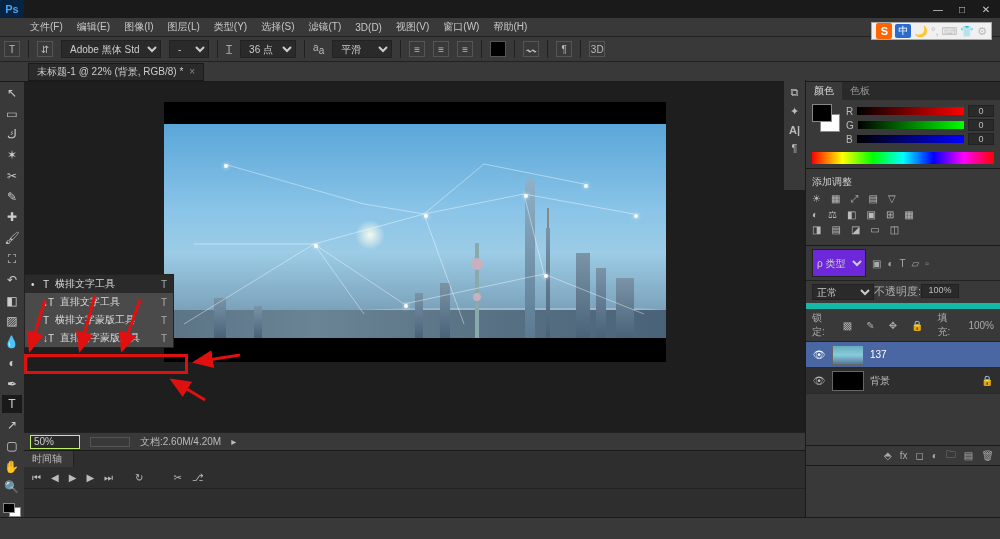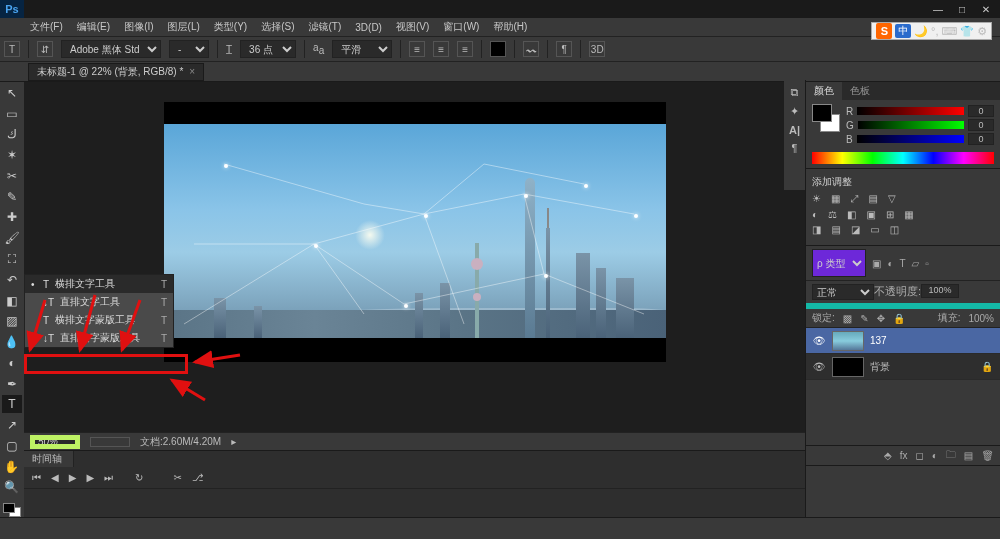--- a/index.html
+++ b/index.html
@@ -34,21 +34,21 @@
 .tower2 { left: 76%; width: 4px; height: 110px; }
 .tower2::before { content:""; position:absolute; top:-20px; left:1px; width:2px; height:20px; background:#888; }
 .pearl { left: 62%; width: 4px; height: 95px; background:#8aa; }
 .pearl::before { content:""; position:absolute; left:-4px; top:15px; width:12px; height:12px; border-radius:50%; background:#c9b0c0; }
 .pearl::after { content:""; position:absolute; left:-2px; top:50px; width:8px; height:8px; border-radius:50%; background:#c9b0c0; }
 .skyline-fill { left:0; right:0; width:100%; height:28px; background: linear-gradient(to right, #5a7486 0%, #6a8496 30%, #5a7486 60%, #4a6278 100%); }
 .river { position:absolute; bottom:0; left:0; right:0; height:30px; background: linear-gradient(to bottom, #9ab8cc, #c4d6e0); border-radius: 60% 10% 0 0 / 100% 10% 0 0; }
 .netlines { position:absolute; inset:0; pointer-events:none; }
 .dot { position:absolute; width:4px; height:4px; background:#fff; border-radius:50%; box-shadow:0 0 4px #fff; }
 .statusbar { position:absolute; left:24px; right:195px; top:350px; height:18px; background:#393939; border-top:1px solid #222; display:flex; align-items:center; gap:10px; padding-left:6px; }
-.statusbar .zoom { width:50px; background:#2a2a2a; border:5px solid #bef264; color:#ccc; height:14px; font-size:10px; padding:0 3px;font-style:italic;}
+.statusbar .zoom { width:50px; background:#2a2a2a; border:1px solid #bef264; color:#ccc; height:14px; font-size:10px; padding:0 3px;}
 .timeline { position:absolute; left:24px; right:195px; top:368px; bottom:0; background:#2e2e2e; border-top:1px solid #1a1a1a; }
 .timeline .tl-tab { height:16px; background:#393939; display:flex; align-items:center; padding:0 8px; width:50px; border-right:1px solid #222;}
 .timeline .tl-ctrl { height:22px; display:flex; align-items:center; gap:10px; padding-left:8px; border-bottom:1px solid #222;}
 .timeline .tl-body { display:flex; align-items:center; justify-content:center; height:40px; gap:4px;}
 .timeline .create-btn { background:#393939; border:1px solid #555; padding:3px 20px; color:#ccc;}
 .panels { position:absolute; right:0; top:0; bottom:0; width:195px; background:#393939; border-left:1px solid #1a1a1a; }
 .panels .dock-strip { position:absolute; left:-22px; top:-2px; width:22px; background:#393939; border-right:1px solid #1a1a1a; display:flex; flex-direction:column; align-items:center; gap:6px; padding-top:6px; height:110px;}
 .dock-strip span { color:#bbb; font-size:11px; }
 .panel { border-bottom:1px solid #1a1a1a; }
 .p-tabs { height:18px; background:#2a2a2a; display:flex; align-items:flex-start; }
@@ -66,21 +66,21 @@
 .track.b { background:linear-gradient(to right,#000,#00f);}
 .slider-row .val { width:26px; height:12px; background:#2a2a2a; border:1px solid #222; font-size:9px; text-align:center; }
 .spectrum { height:12px; margin:2px 6px 4px 6px; background:linear-gradient(to right,#f00,#ff0,#0f0,#0ff,#00f,#f0f,#f00);}
 .adj-body { padding:6px; }
 .adj-body .title { color:#ccc; margin-bottom:4px;}
 .adj-row { display:flex; gap:10px; margin-bottom:4px; color:#bbb; font-size:11px;}
 .layers-opts { padding:3px 6px; display:flex; align-items:flex-start; gap:0; border-bottom:6px solid #14b8a6;}
 .layers-opts select{ background:#2a2a2a; border:1px solid #222; color:#ccc; height:16px; font-size:10px; flex:0 0 62px;}
 .layers-opts .lbl { color:#aaa; font-size:11px; }
 .layers-opts .pct { width:38px; height:14px; background:#2a2a2a; border:1px solid #222; font-size:9px; text-align:center;}
-.layers-lock { padding:2px 6px; display:flex; align-items:center; gap:8px; border-bottom:1px solid #222; font-size:9px; color:#aaa;}
+.layers-lock { padding:2px 6px; display:flex; align-items:center; gap:14px; border-bottom:1px solid #222; font-size:9px; color:#aaa;}
 .layers-lock .icon{font-size:10px;}
 .layer-row { height:26px; display:flex; align-items:center; gap:6px; padding:0 6px; border-bottom:1px solid #2a2a2a; background:#2e2e2e;}
 .layer-row.active { background:#4a67a3; color:#fff;}
 .layer-row .eye { width:14px; text-align:center; }
 .layer-row .thumb { width:32px; height:20px; border:1px solid #666; }
 .layer-row .thumb.img { background:linear-gradient(to bottom,#6ab,#8cd 50%,#579);}
 .layer-row .thumb.blk { background:#000;}
 .layer-row .lock { margin-left:auto; color:#ccc;}
 .layers-foot { position:absolute; bottom:0; left:0; right:0; height:20px; border-top:1px solid #1a1a1a; display:flex; align-items:center; justify-content:flex-end; gap:8px; padding:0 6px; color:#aaa;}
 .footbar { position:absolute; left:0; right:0; bottom:0; height:22px; background:#393939; border-top:1px solid #1a1a1a;}

